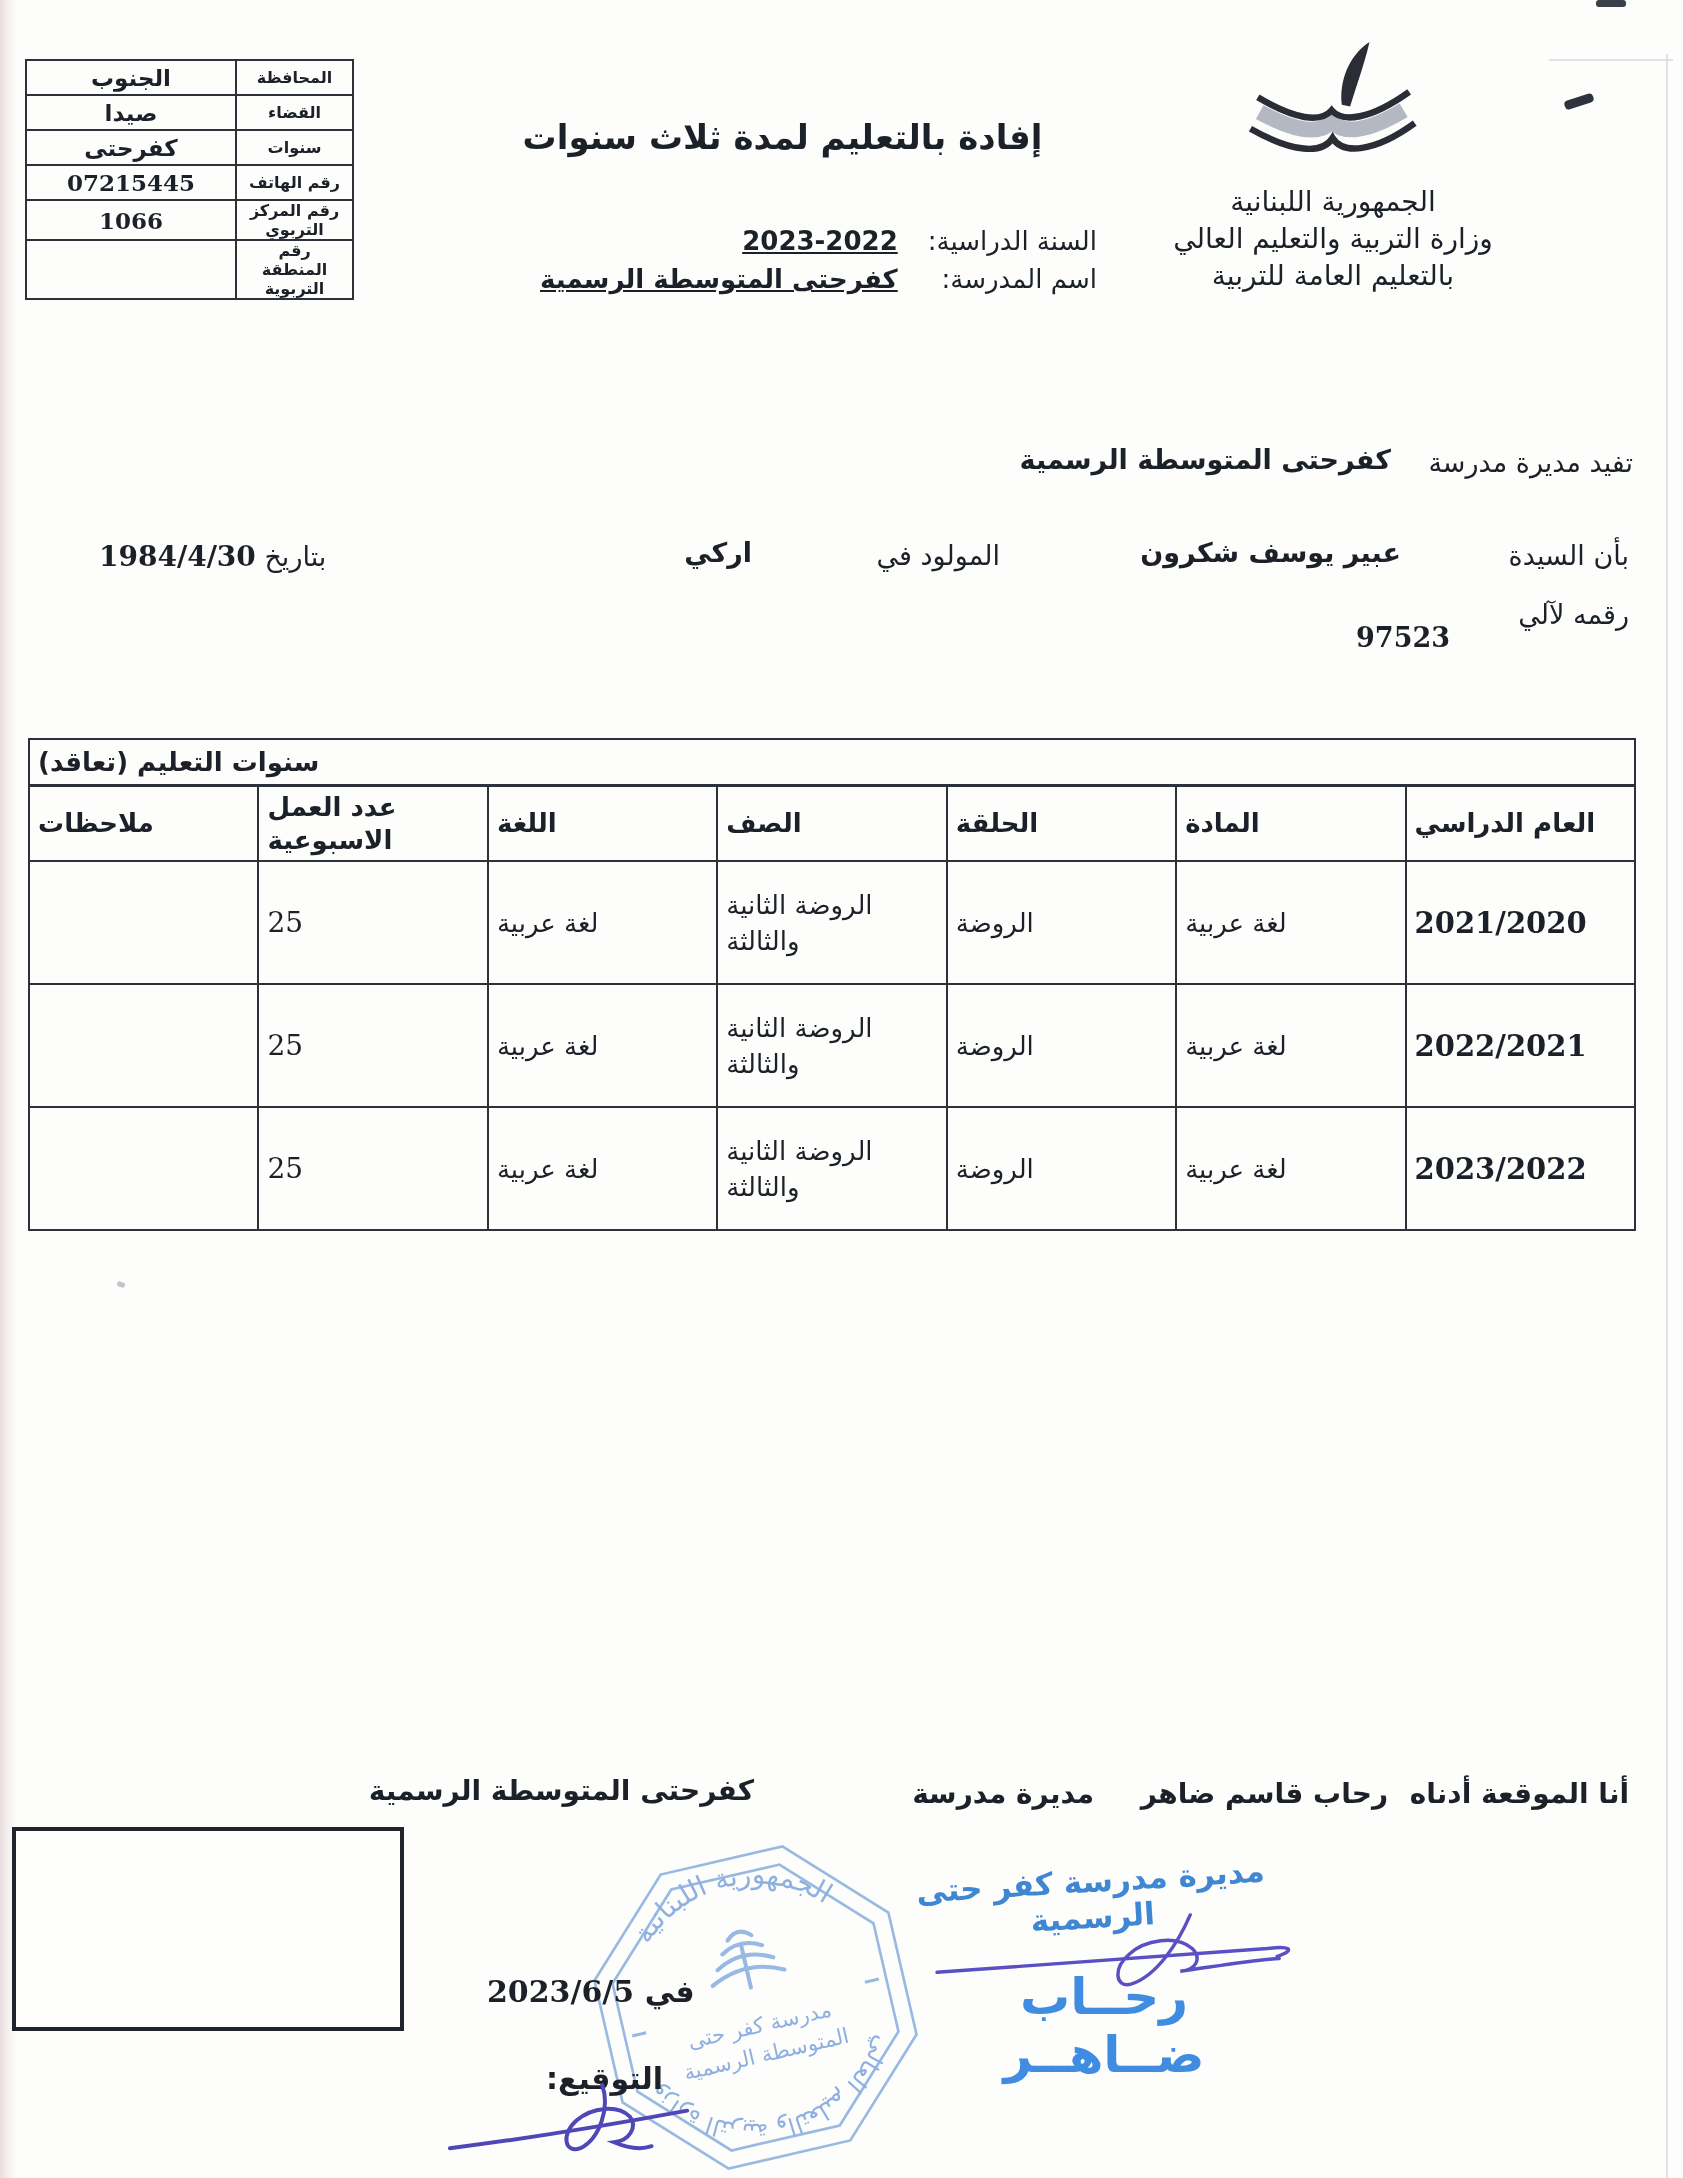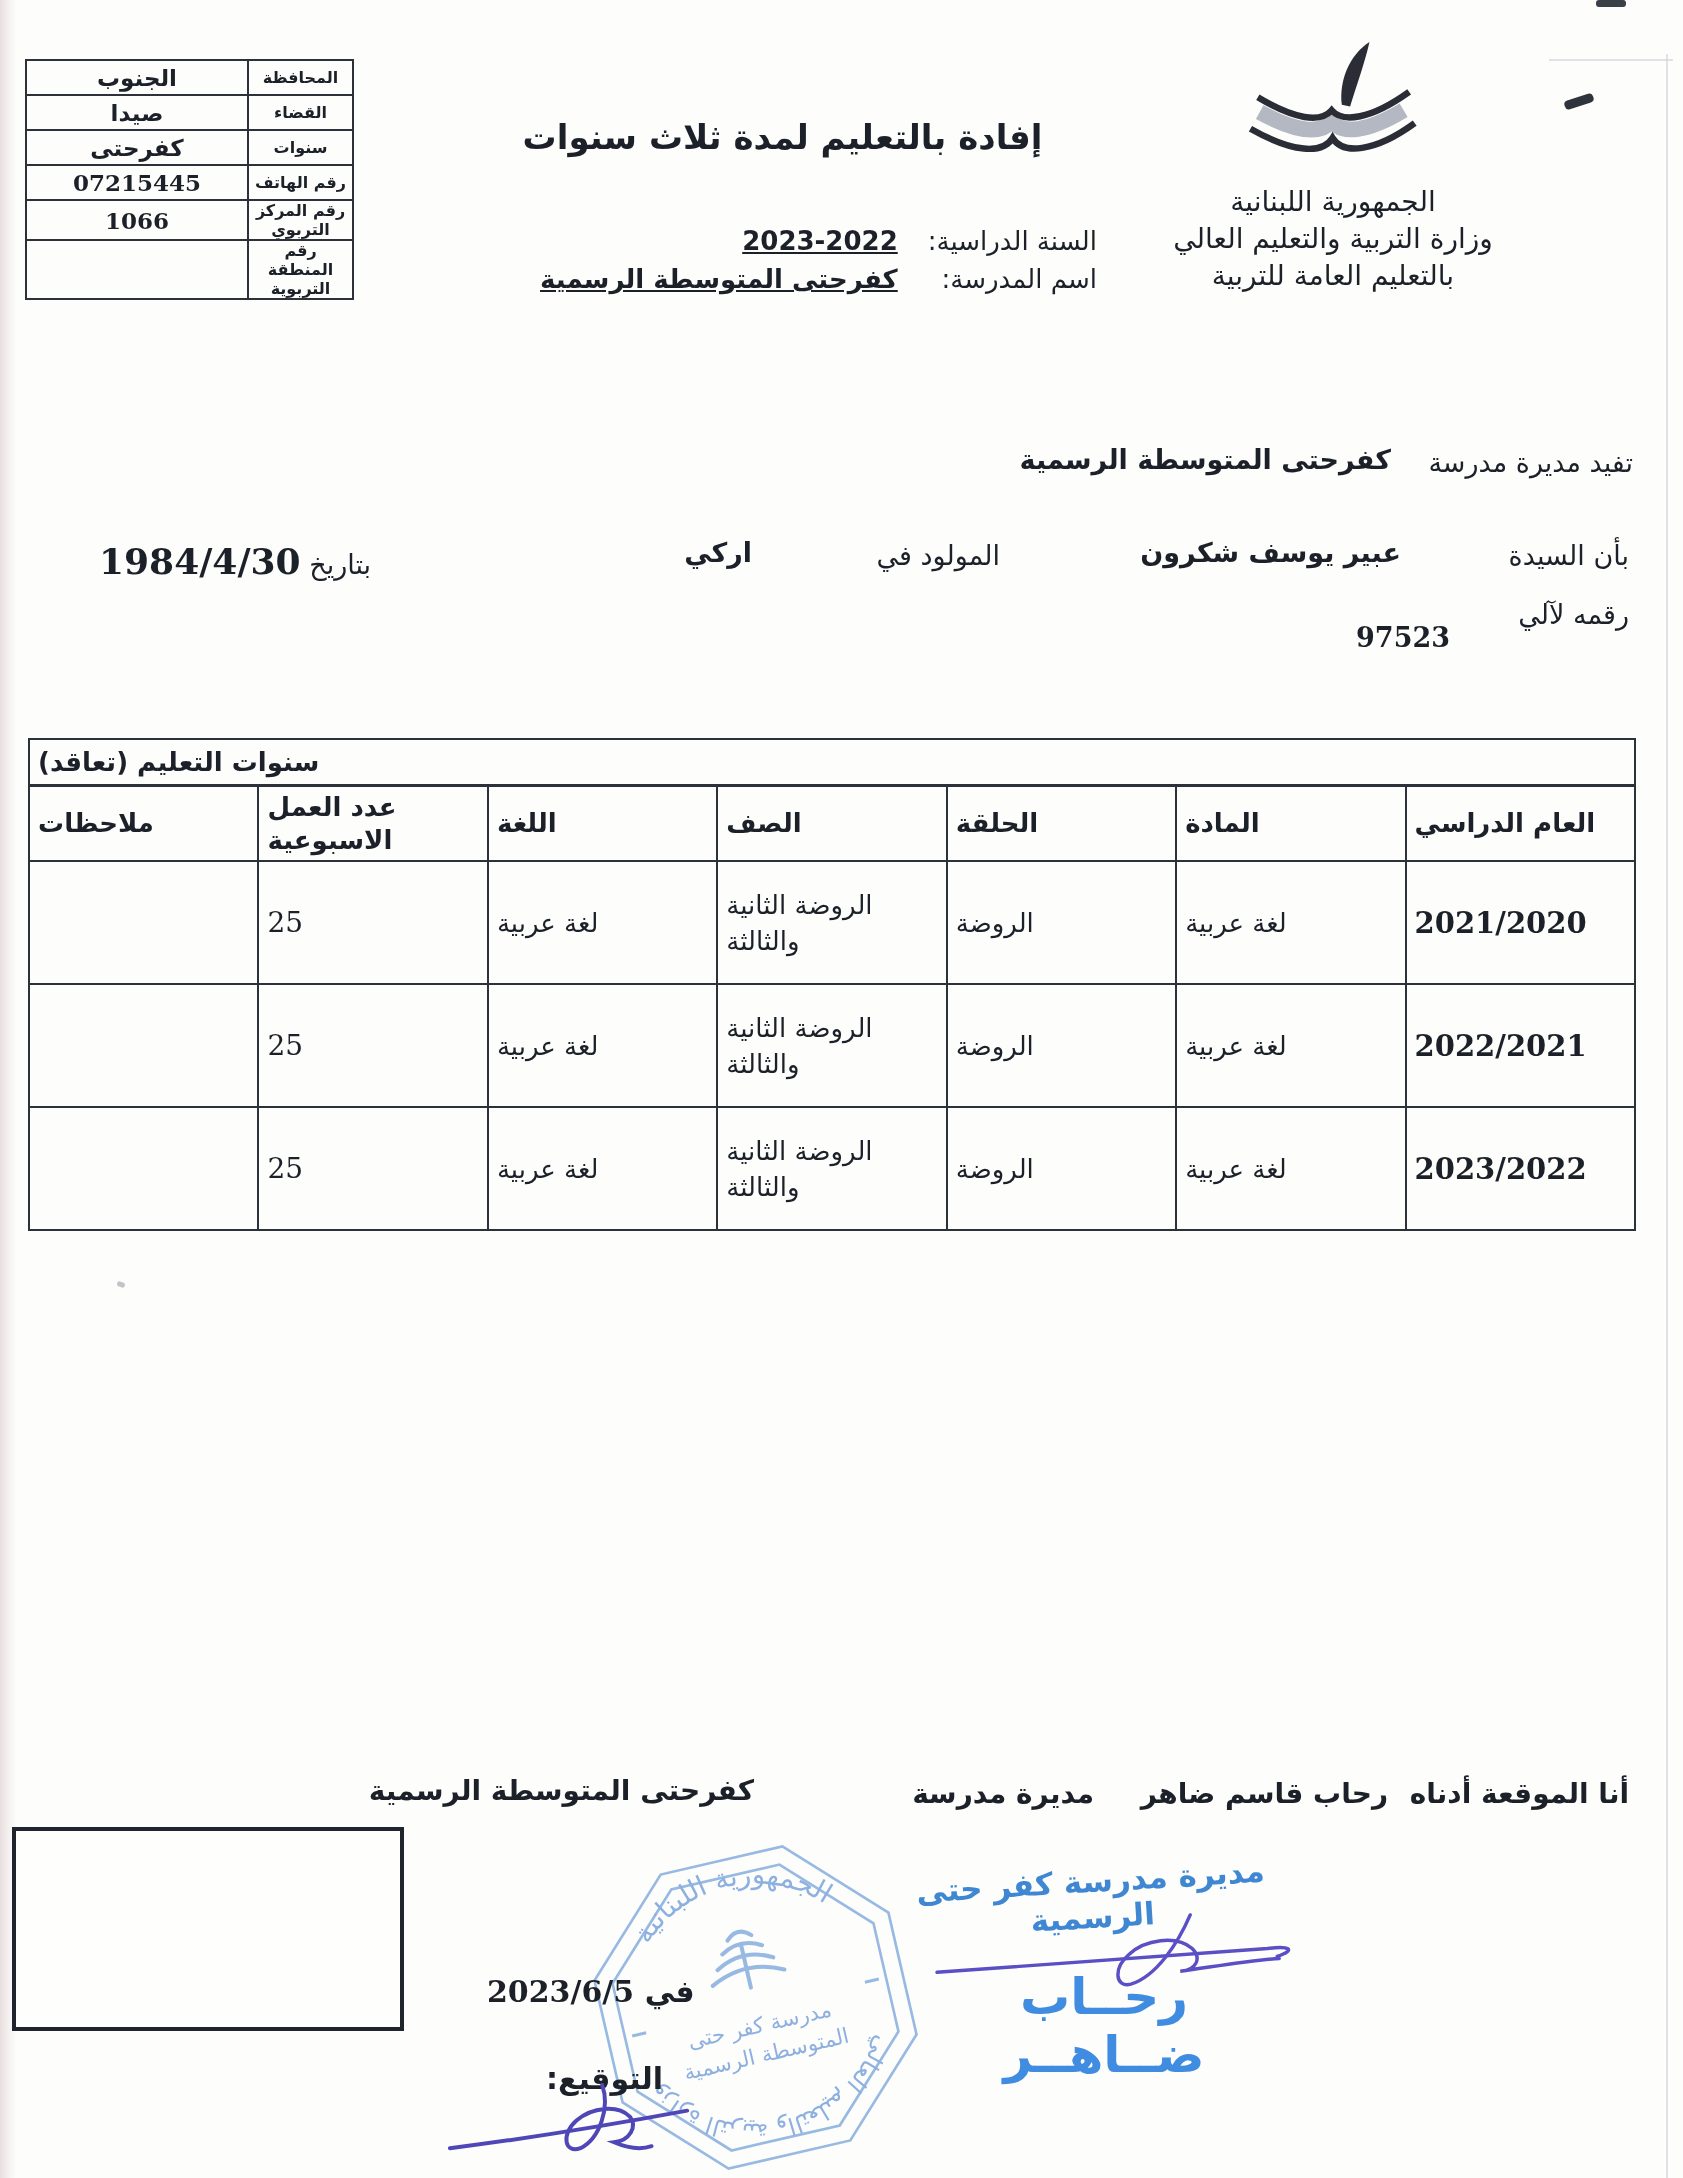--- a/index.html
+++ b/index.html
@@ -29,27 +29,27 @@
 
   
   .doc-title{left:416px;top:117px;width:733px;text-align:center;font-size:34px;font-weight:bold;}
   .hdr-fields{right:586px;top:222px;width:554px;font-size:26px;line-height:38px;}
   .hdr-row{white-space:nowrap;}
   .hdr-row .lbl{display:inline-block;min-width:173px;}
   .hdr-row .val{font-weight:bold;margin-right:18px;text-decoration:underline;}
 
   
   table.info{position:absolute;left:25px;top:59px;width:329px;border-collapse:collapse;direction:rtl;}
-  table.info td{border:2px solid #2c313a;height:33px;padding:0 0;text-align:center;vertical-align:middle;}
+  table.info td{border:2px solid #2c313a;height:33px;padding:0 6px;text-align:center;vertical-align:middle;}
   table.info td.ilabel{width:103px;font-size:16px;font-weight:bold;}
   table.info td.ivalue{font-size:23px;font-weight:bold;}
 
   
   .stmt{font-size:27px;white-space:nowrap;}
-  .stmt .b{font-size:36px;}
+  .stmt .b{font-size:28px;}
 
   
   table.years{position:absolute;left:28px;top:738px;width:1608px;border-collapse:collapse;direction:rtl;table-layout:fixed;}
   table.years td,table.years th{border:2px solid #2c313a;vertical-align:middle;text-align:left;padding:2px 8px;}
   table.years .ttl{height:40px;font-size:26px;font-weight:bold;border-bottom-width:3px;}
   table.years th{height:69px;font-size:26px;font-weight:bold;line-height:33px;}
   table.years td.cell{height:117px;font-size:26px;line-height:36px;}
   table.years td.year{font-size:29px;font-weight:bold;}
   table.years td.hours{font-size:28px;}
 

